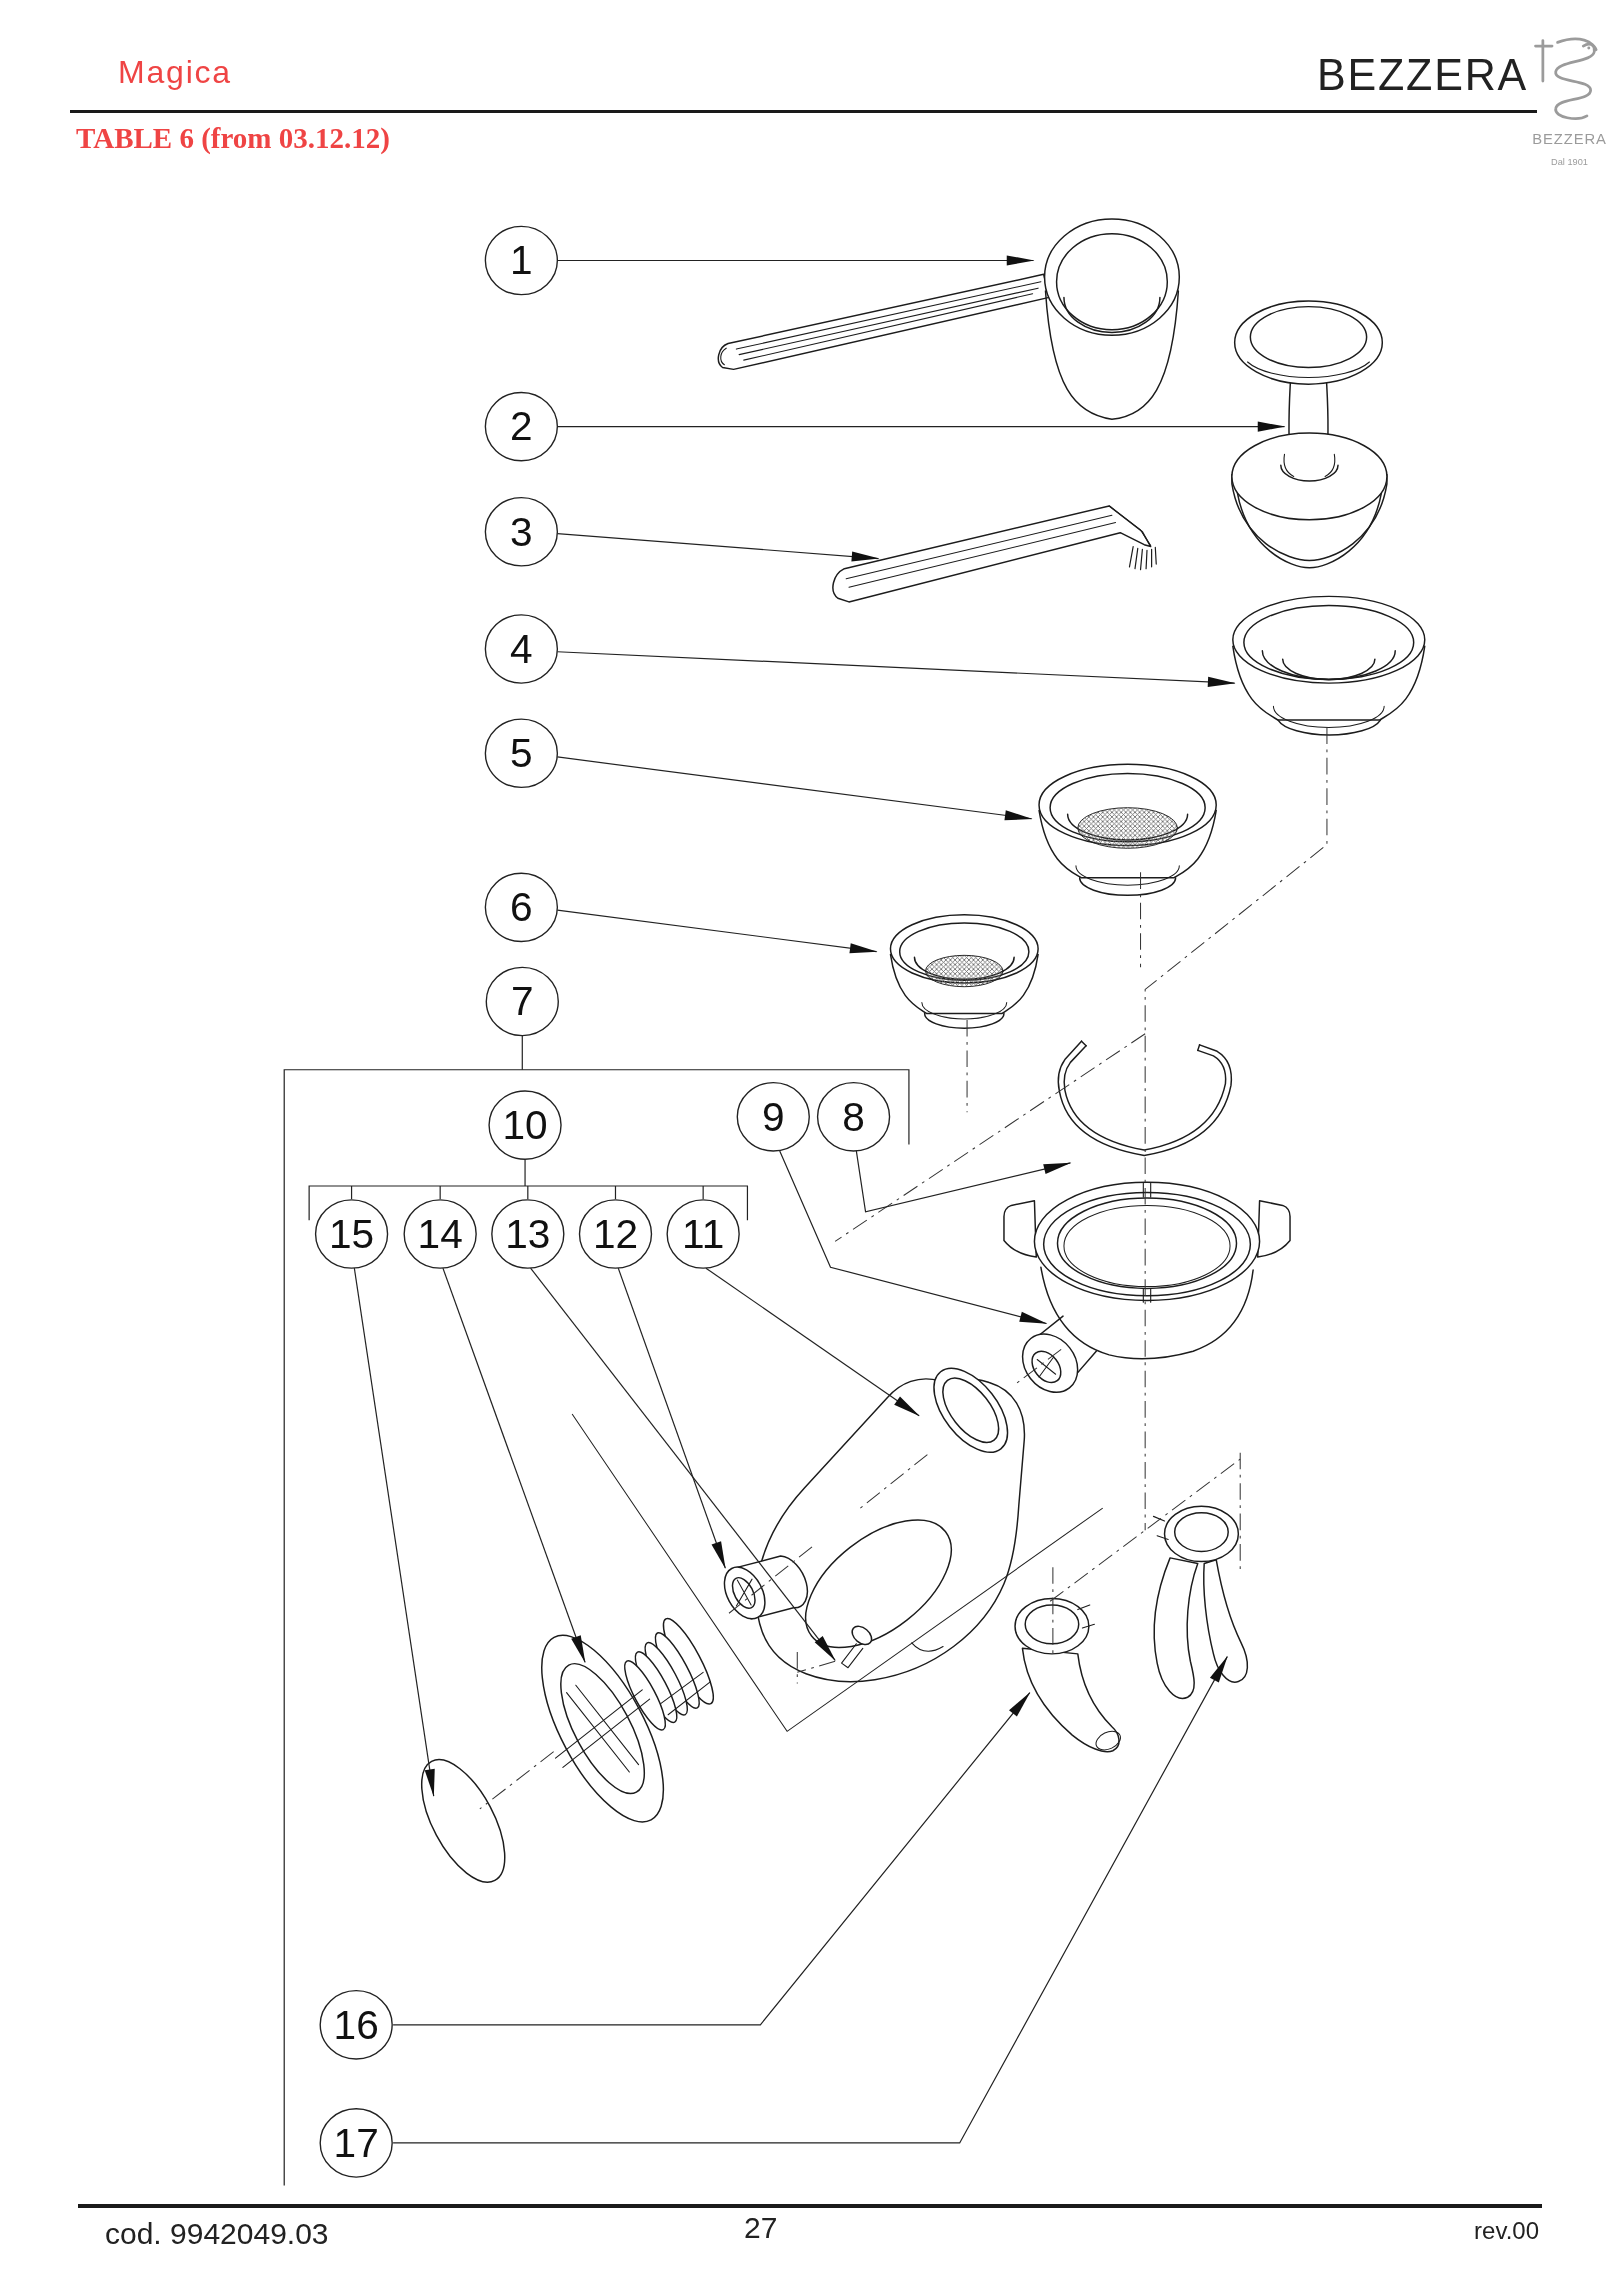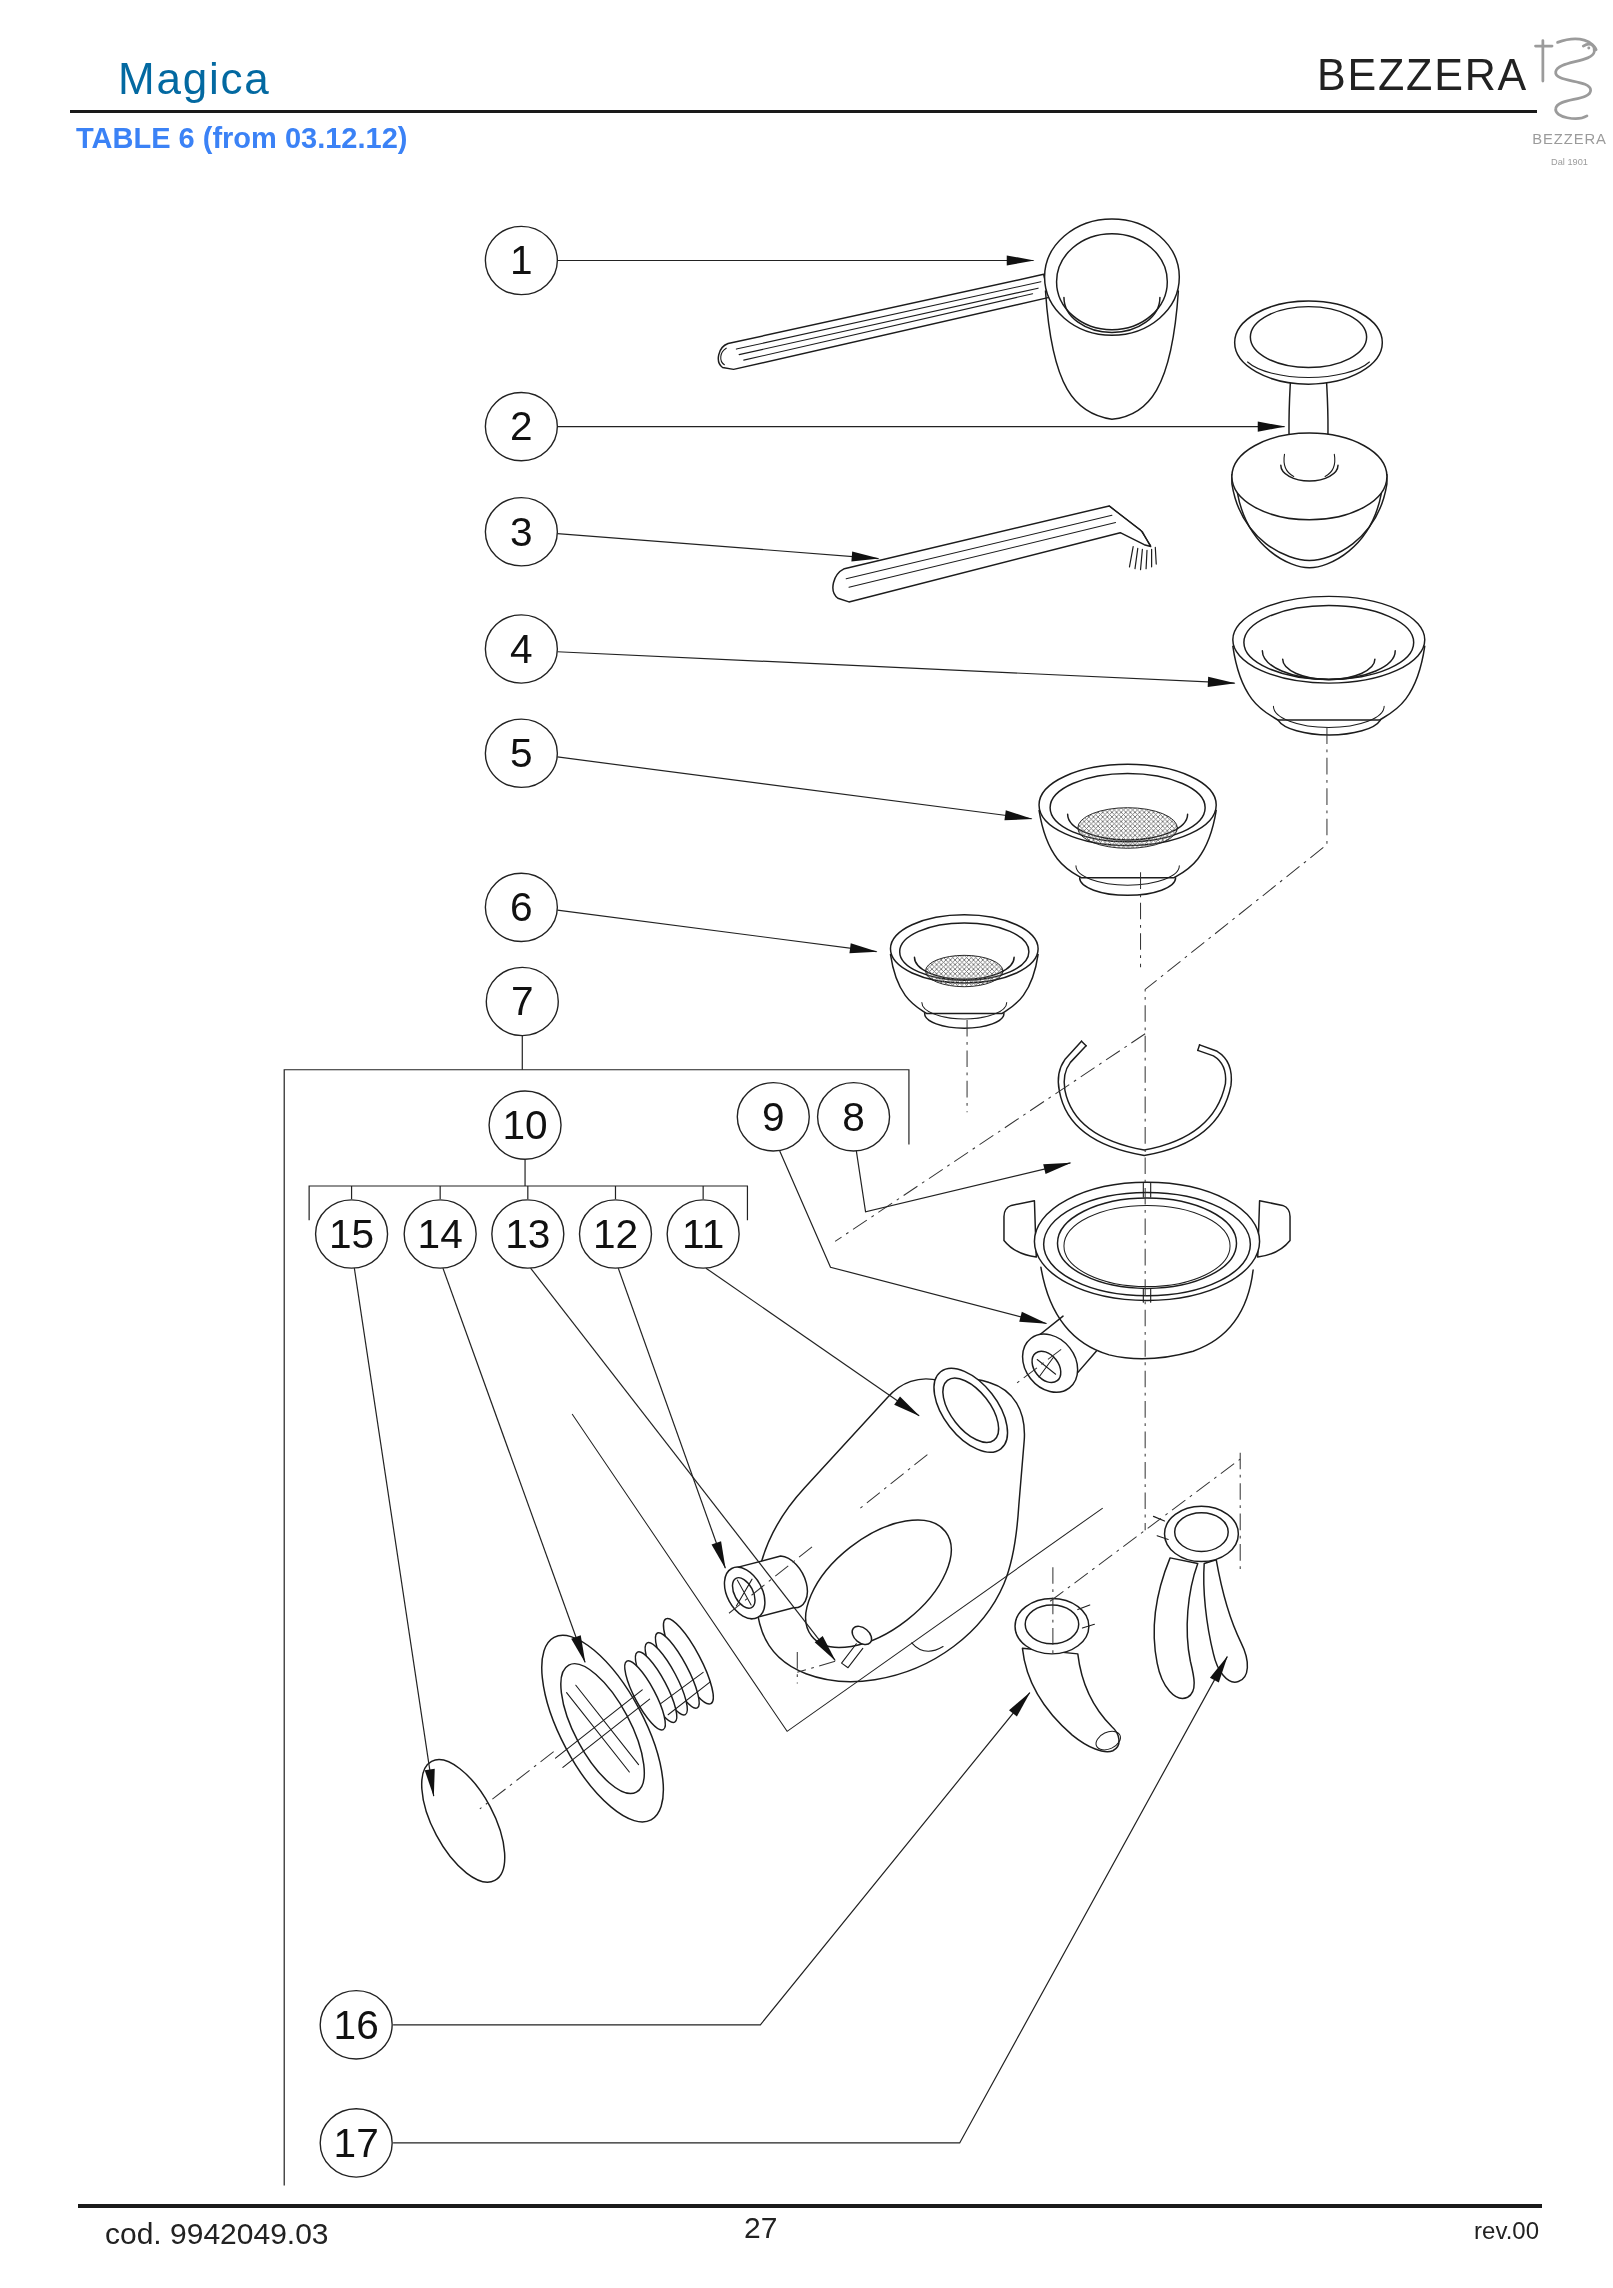--- a/index.html
+++ b/index.html
@@ -2,33 +2,33 @@
 <html style="font-size:14.8px"><head>
 <meta charset="utf-8">
 <style>
   html,body{margin:0;padding:0;background:#e8e8e8;}
   .page{
     position:relative;width:1613px;height:2289px;background:#ffffff;
     margin:0 auto;font-family:"Liberation Sans",sans-serif;color:#1a1a1a;overflow:hidden;
   }
   
   .product-title{
-    position:absolute;left:118px;top:54px;font-size:44px;font-weight:300;
-    letter-spacing:1.8px;color:#0369a1;
+    position:absolute;left:118px;top:54px;font-size:32px;font-weight:300;
+    letter-spacing:1.8px;color:#ef4444;
   }
   .brand-wordmark{
     position:absolute;right:85px;top:50px;font-size:43px;font-weight:300;
     letter-spacing:1.8px;color:#222;transform:scale(1,1.05);
   }
   .header-rule{
     position:absolute;left:70px;top:110px;width:1467px;height:2.8px;background:#1a1a1a;
   }
   .table-title{
     position:absolute;left:76px;top:122px;font-size:29px;font-weight:800;
-    letter-spacing:0px;color:#3b82f6;
+    letter-spacing:0px;color:#ef4444;font-family:Liberation Serif, serif;
   }
   .logo-block{position:absolute;left:1525px;top:33px;width:89px;text-align:center;}
   .logo-serpent{display:block;margin:0 auto;}
   .logo-name{font-size:14.8px;color:#9b9b9b;letter-spacing:0.9px;margin-top:1.8px;}
   .logo-tagline{font-size:9.2px;color:#9b9b9b;margin-top:10px;}
   
   .footer-rule{
     position:absolute;left:78px;top:2204px;width:1464px;height:3.7px;background:#1a1a1a;
   }
   .footer-code{position:absolute;left:78px;top:2217px;font-size:30px;font-weight:300;color:#222;margin-left:27px;}

